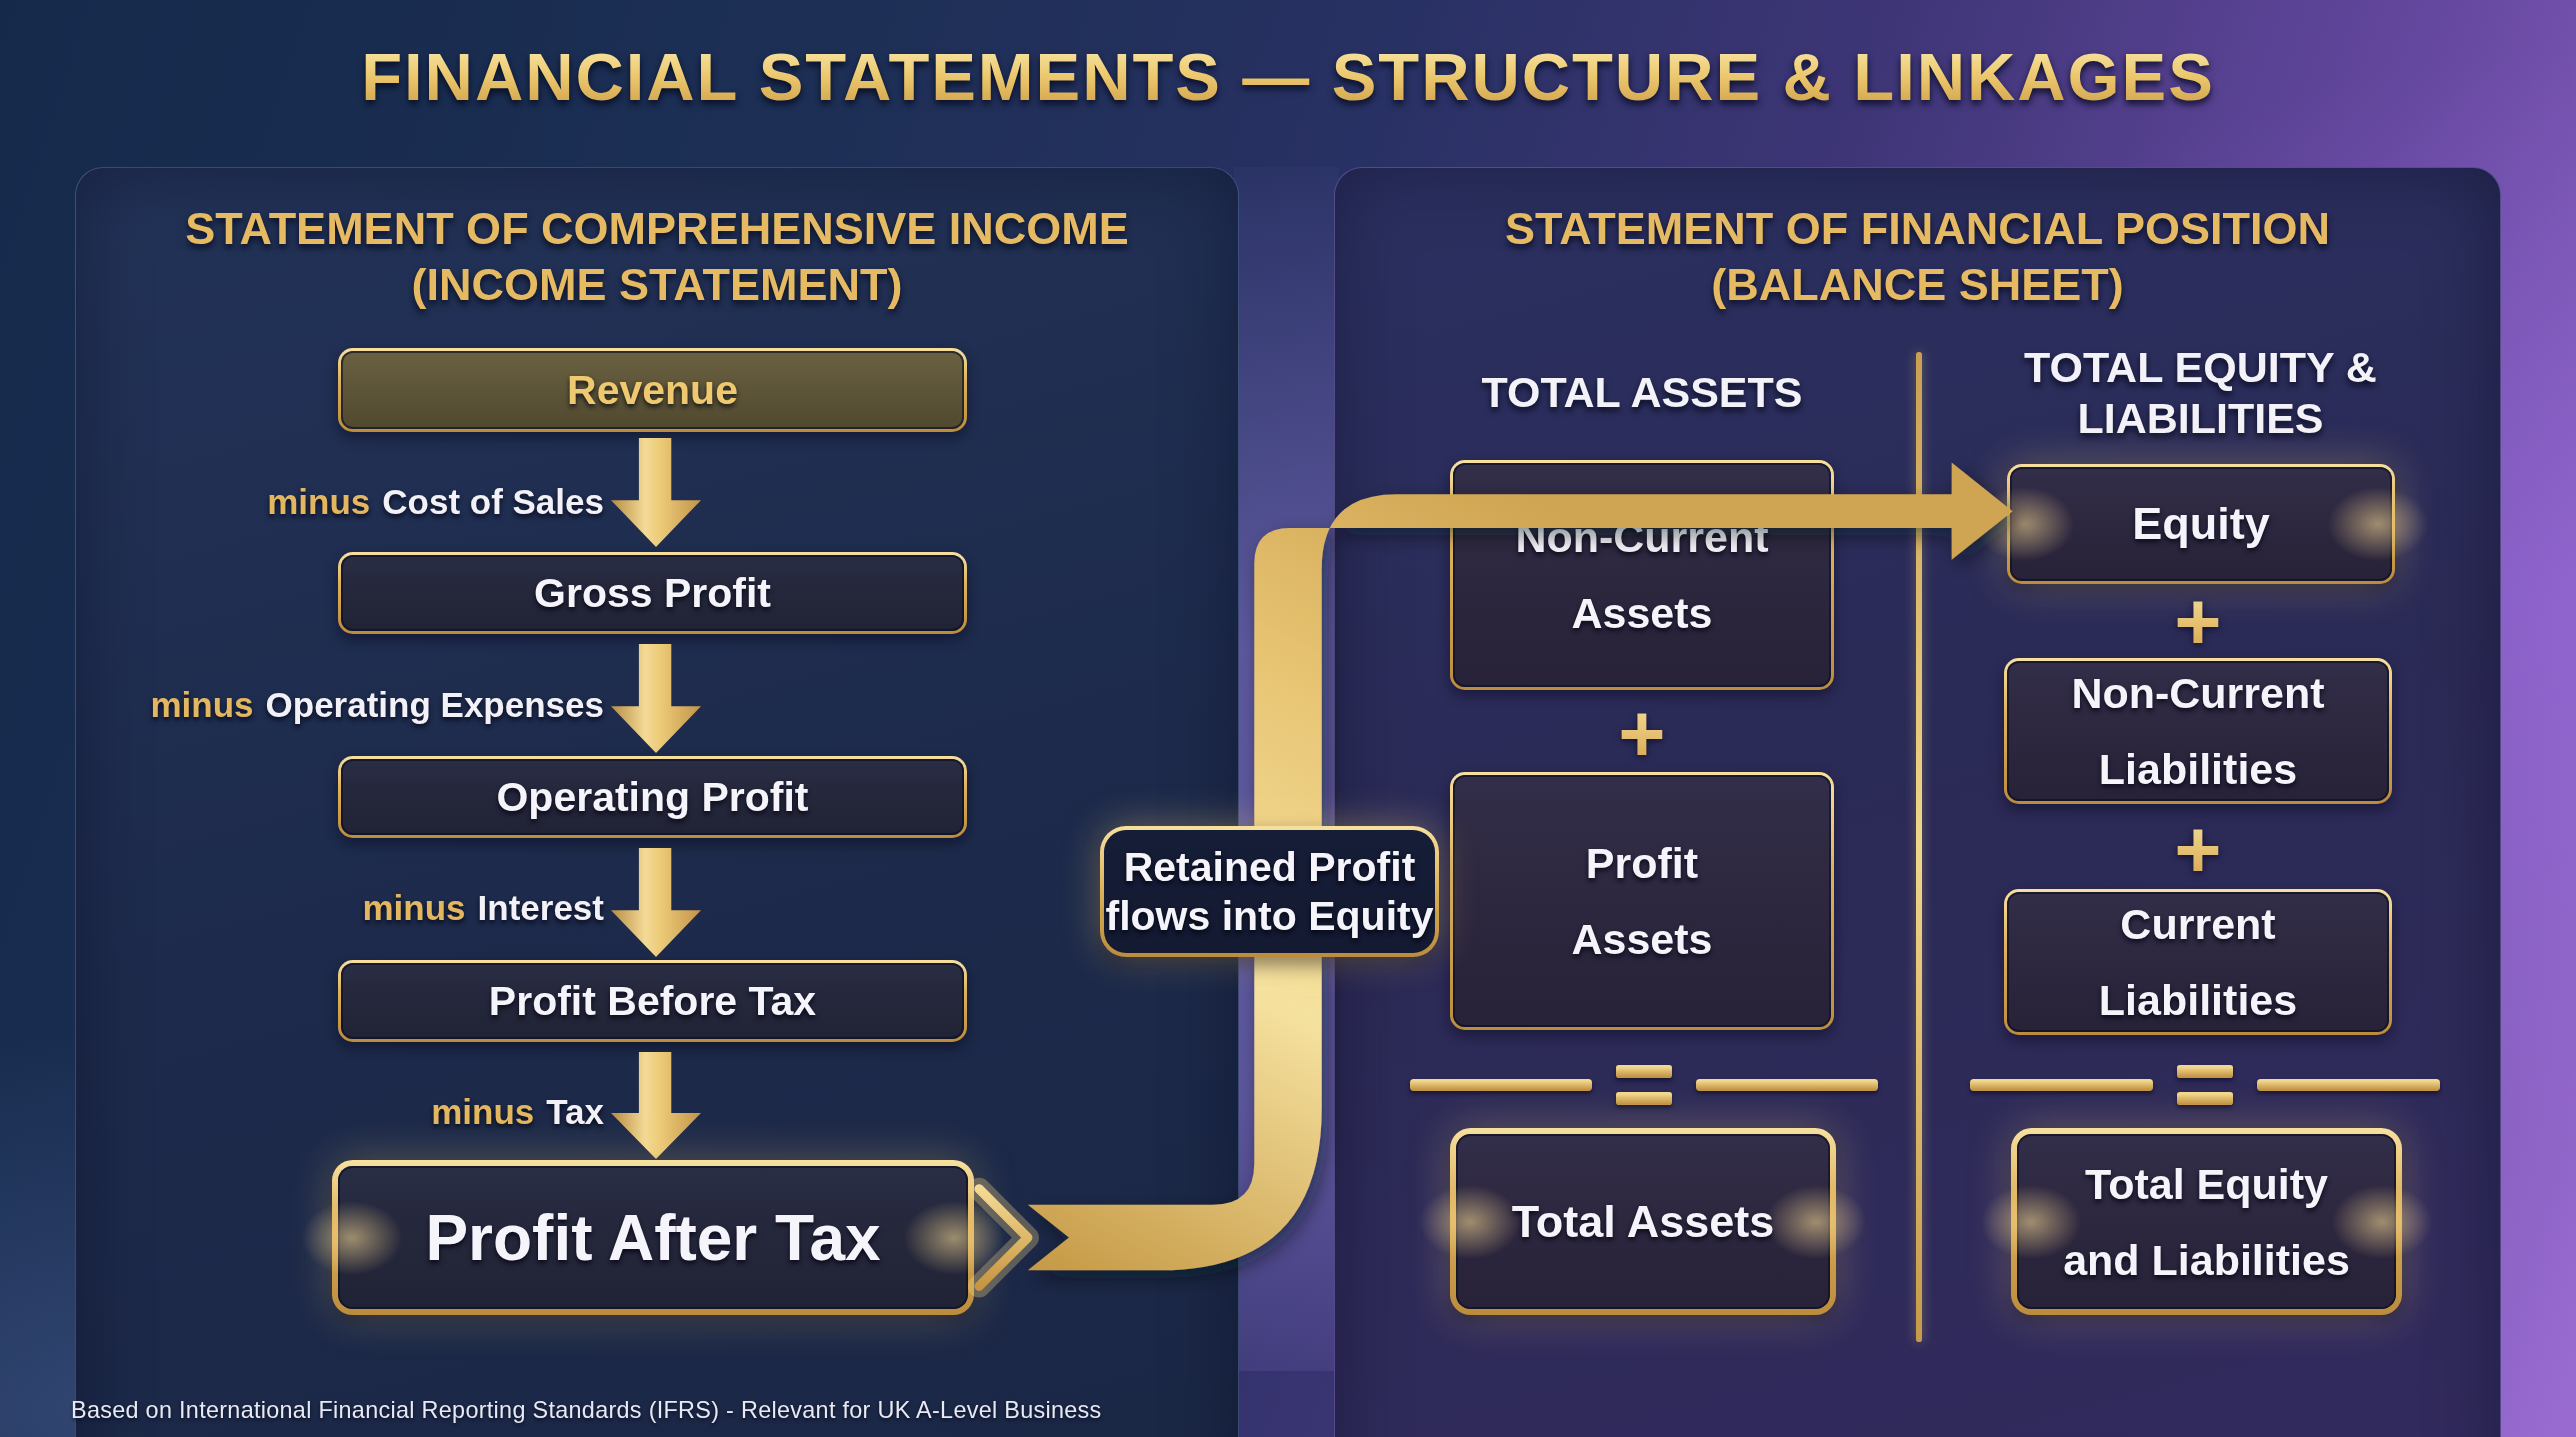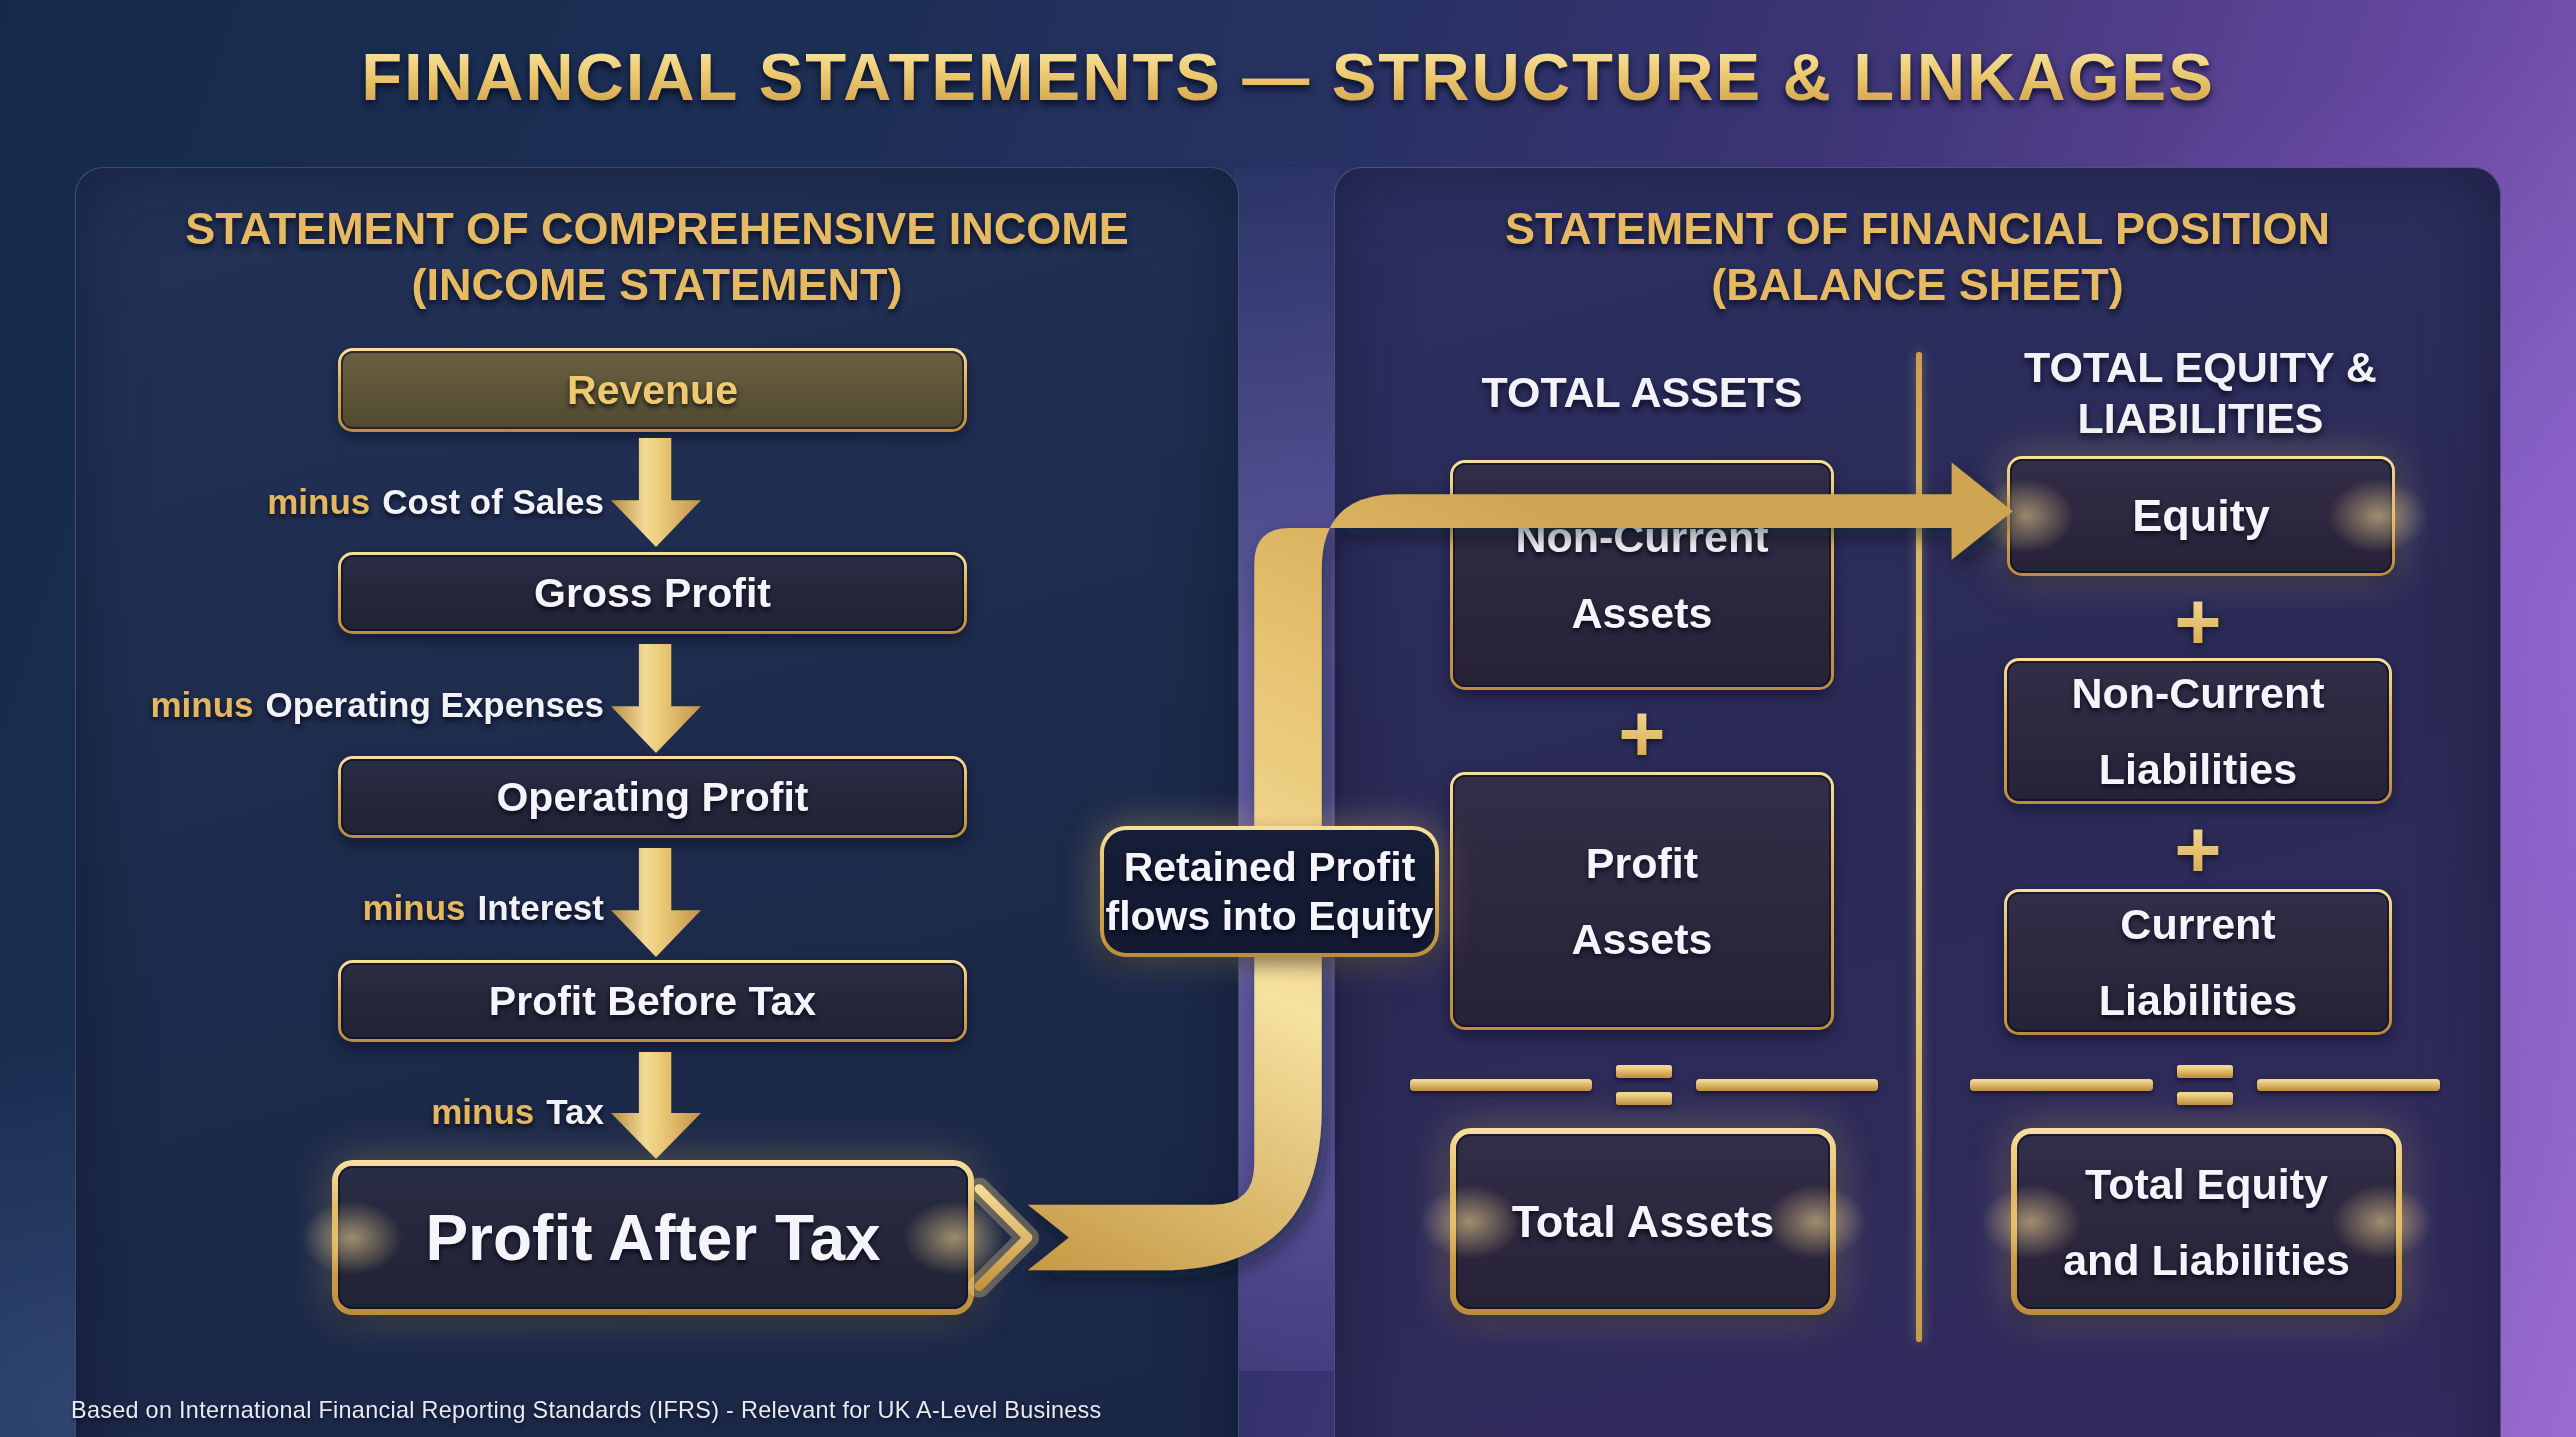--- a/index.html
+++ b/index.html
@@ -197,21 +197,21 @@
       <div class="eline"></div>
     </div>
 
     <div class="gbox big glow fs48" style="left:115px; top:960px; width:386px; height:187px;">Total Assets</div>
 
     <div class="colhead" style="left:669px; top:174px; width:393px;">
       <div>TOTAL EQUITY &amp;</div>
       <div>LIABILITIES</div>
     </div>
 
-    <div class="gbox glow fs48" style="left:672px; top:288px; width:388px; height:120px;">Equity</div>
+    <div class="gbox glow fs48" style="left:672px; top:296px; width:388px; height:120px;">Equity</div>
 
     <div class="plus" style="left:669px; top:410px; width:388px;">+</div>
 
     <div class="gbox fs46" style="left:669px; top:490px; width:388px; height:146px; padding:0 43px;">Non-Current Liabilities</div>
 
     <div class="plus" style="left:669px; top:638px; width:388px;">+</div>
 
     <div class="gbox fs46" style="left:669px; top:721px; width:388px; height:146px; padding:16px 66px;">Current Liabilities</div>
 
     <div class="eqrow" style="left:635px; top:891px; width:470px;">

